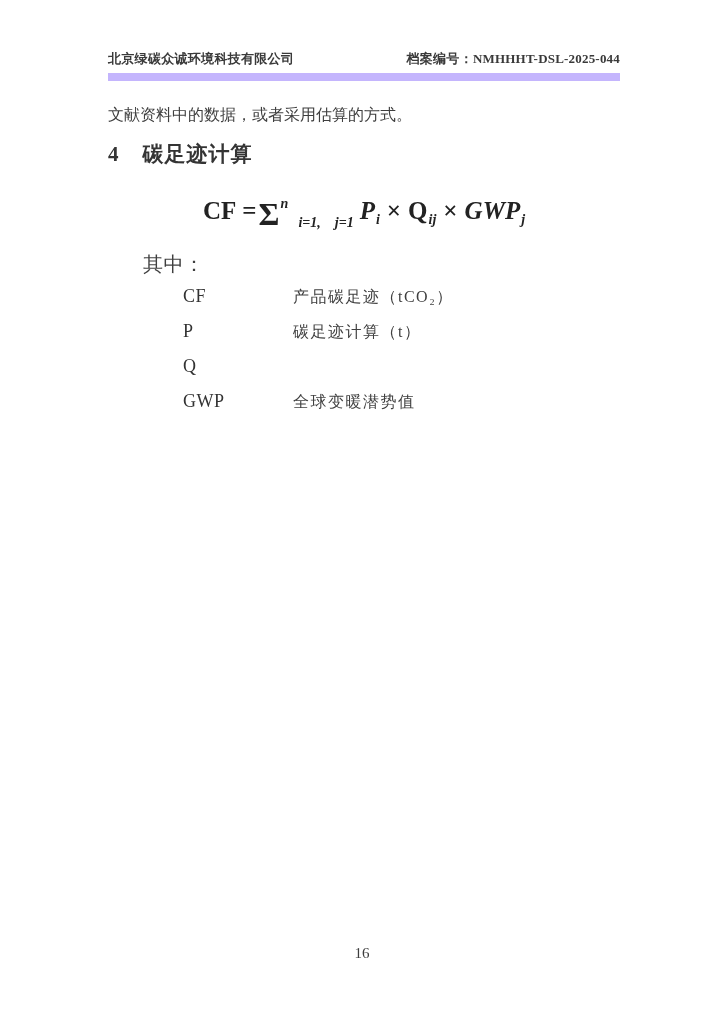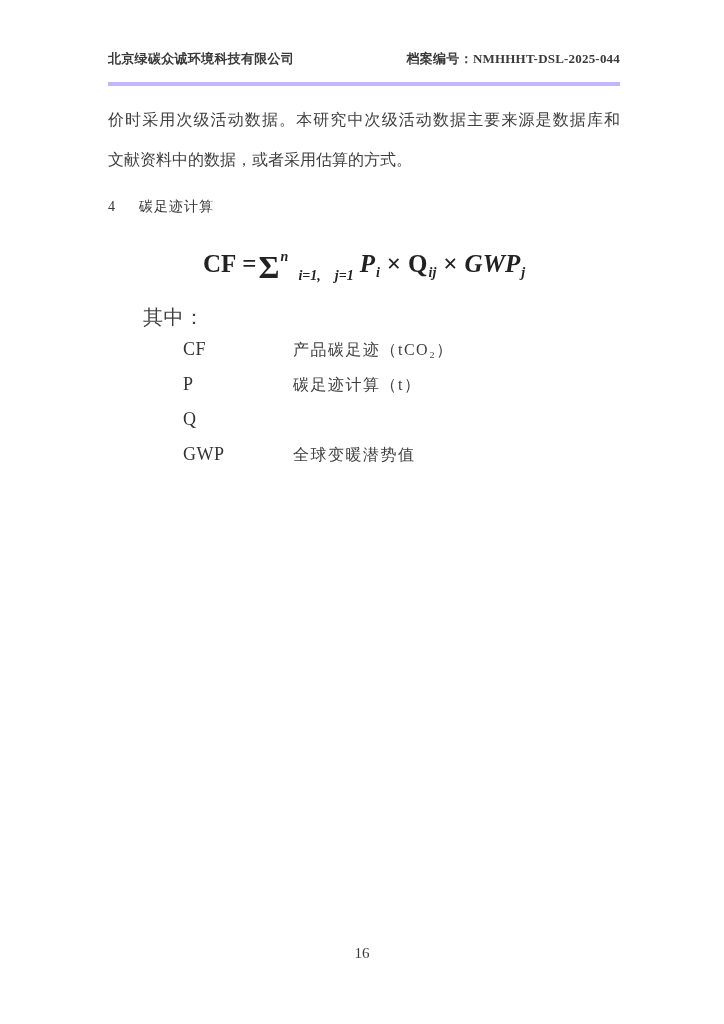--- a/index.html
+++ b/index.html
@@ -19,22 +19,22 @@
     position: absolute;
     left: 108px;
     top: 50px;
     width: 512px;
   }
   
   .doc-header {
     display: flex;
     justify-content: space-between;
     align-items: flex-end;
-    border-bottom: 4px solid #c4b5fd;
-    padding-bottom: 14px;
+    border-bottom: 8px solid #c4b5fd;
+    padding-bottom: 5px;
     font-size: 13px;
     font-weight: 700;
     color: #3a3a3a;
     letter-spacing: 0.3px;
   }
   .doc-header .archive { white-space: nowrap; text-align: center; }
   .doc-header .archive .num {
     font-family: "Liberation Serif", "DejaVu Serif", serif;
     letter-spacing: 0.2px;
   }
@@ -44,23 +44,23 @@
     font-size: 16px;
     line-height: 40px;
     color: #3f3f3f;
   }
   .intro .line-justify {
     text-align: justify;
     text-align-last: justify;
   }
   
   .section-heading {
-    margin-top: 12px;
-    font-size: 14px;
-    font-weight: 400;
+    margin-top: 4px;
+    font-size: 21px;
+    font-weight: 700;
     color: #343434;
     letter-spacing: 1px;
     line-height: 30px;
   }
   .section-heading .sec-num { margin-right: 24px; letter-spacing: 0; }
   
   .formula-intro {
     margin-top: 14px;
     margin-left: 35px;
     font-size: 16px;
@@ -168,21 +168,20 @@
   <div class="content">
 
     <div class="doc-header">
       <span class="company">北京绿碳众诚环境科技有限公司</span>
       <span class="archive">
         <span>档案编号：</span><span class="num">NMHHHT-DSL-2025-044</span>
       </span>
     </div>
 
     <div class="intro">
-      <div class="line-justify">价时采用次级活动数据。本研究中次级活动数据主要来源是数据库和</div>
       <div>文献资料中的数据，或者采用估算的方式。</div>
     </div>
 
     <div class="section-heading">
       <span class="sec-num">4</span><span>碳足迹计算</span>
     </div>
 
 
     <div class="formula">
       <span class="up">CF</span><span class="eq up">=</span><span class="sigma-group">

